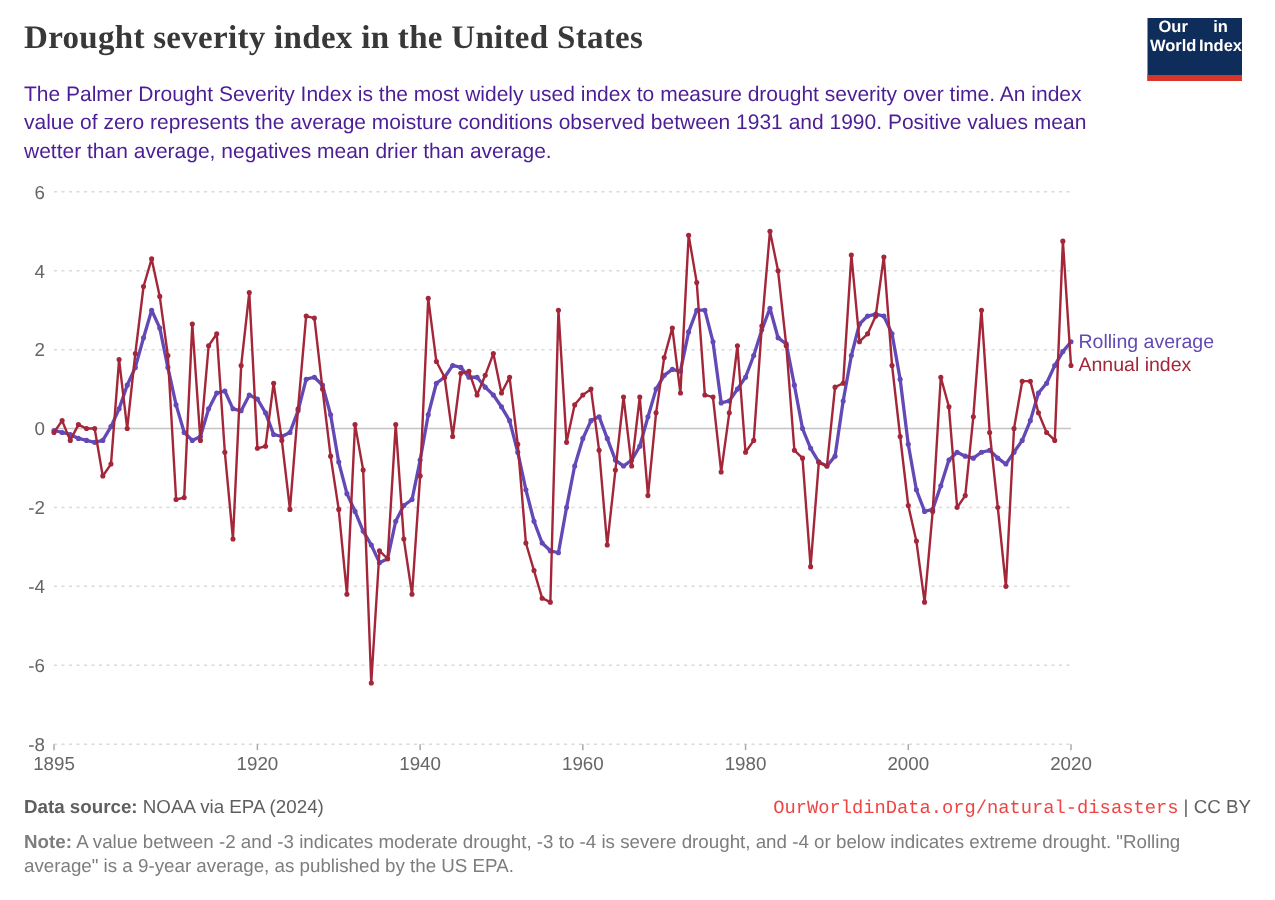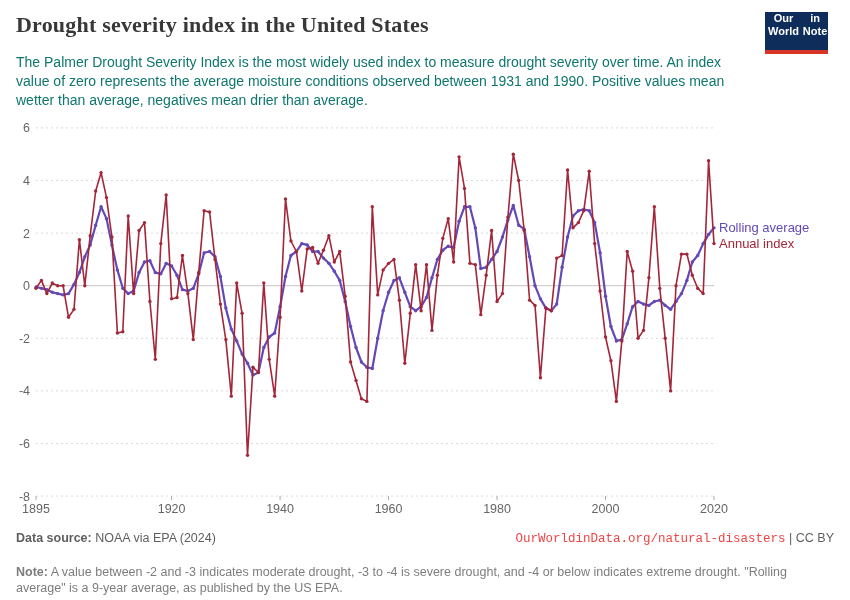--- a/index.html
+++ b/index.html
@@ -1,43 +1,43 @@
 <!DOCTYPE html>
 <html><head>
 <meta charset="utf-8">
 <style>
   html,body{margin:0;padding:0;background:#fff;}
   #page{position:relative;width:850px;height:600px;background:#ffffff;overflow:hidden;
         font-family:"Liberation Sans",sans-serif;}
   #title{position:absolute;left:16px;top:12px;font-family:"Liberation Serif",serif;
          font-weight:bold;font-size:22px;color:#383838;letter-spacing:.2px;}
-  #subtitle{position:absolute;left:16px;top:53px;width:720px;font-size:14px;line-height:19px;color:#0f766e;}
+  #subtitle{position:absolute;left:16px;top:53px;width:720px;font-size:14px;line-height:19px;color:#4c1d95;}
   #logo{position:absolute;left:765px;top:12px;width:63px;height:38px;background:#0f2d5a;
         border-bottom:4px solid #d7342a;color:#ffffff;font-size:11px;font-weight:bold;
         line-height:13px;text-align:center;display:flex;flex-direction:row;justify-content:center;}
   #chart-svg{position:absolute;left:0;top:0;}
   .grid{stroke:#dadada;stroke-width:1;stroke-dasharray:2,3;}
   .grid-zero{stroke:#c4c4c4;stroke-width:1;}
   .ticklbl{font-family:"Liberation Sans",sans-serif;font-size:12.5px;fill:#666666;}
   .legendlbl{font-family:"Liberation Sans",sans-serif;font-size:13px;}
   #footer{position:absolute;left:16px;top:531px;width:818px;font-size:12.5px;color:#5f5f5f;}
   #src-row{display:flex;justify-content:space-between;gap:13px;}
-  #note-row{margin-top:18px;color:#7d7d7d;line-height:16px;}
+  #note-row{margin-top:7px;color:#7d7d7d;line-height:16px;}
   .b{font-weight:bold;}
   a.plain{color:#ef4444;text-decoration:none;font-family:Liberation Mono, monospace;}
 </style>
 </head>
 <body>
 
 <div id="page">
   <div id="title">Drought severity index in the United States</div>
   <div id="subtitle">The Palmer Drought Severity Index is the most widely used index to measure drought severity over time. An index value of zero represents the average moisture conditions observed between 1931 and 1990. Positive values mean wetter than average, negatives mean drier than average.</div>
   <div id="logo">
     <div>Our World</div>
-    <div>in Note</div>
+    <div>in Index</div>
   </div>
 
   <svg id="chart-svg" width="850" height="600">
       <line x1="36" x2="714" y1="127.89999999999992" y2="127.89999999999992" class="grid"></line>
       <text x="30" y="132.39999999999992" text-anchor="end" class="ticklbl">6</text>
       <line x1="36" x2="714" y1="180.5" y2="180.5" class="grid"></line>
       <text x="30" y="185" text-anchor="end" class="ticklbl">4</text>
       <line x1="36" x2="714" y1="233.09999999999997" y2="233.09999999999997" class="grid"></line>
       <text x="30" y="237.59999999999997" text-anchor="end" class="ticklbl">2</text>
       <line x1="36" x2="714" y1="285.7" y2="285.7" class="grid-zero"></line>

